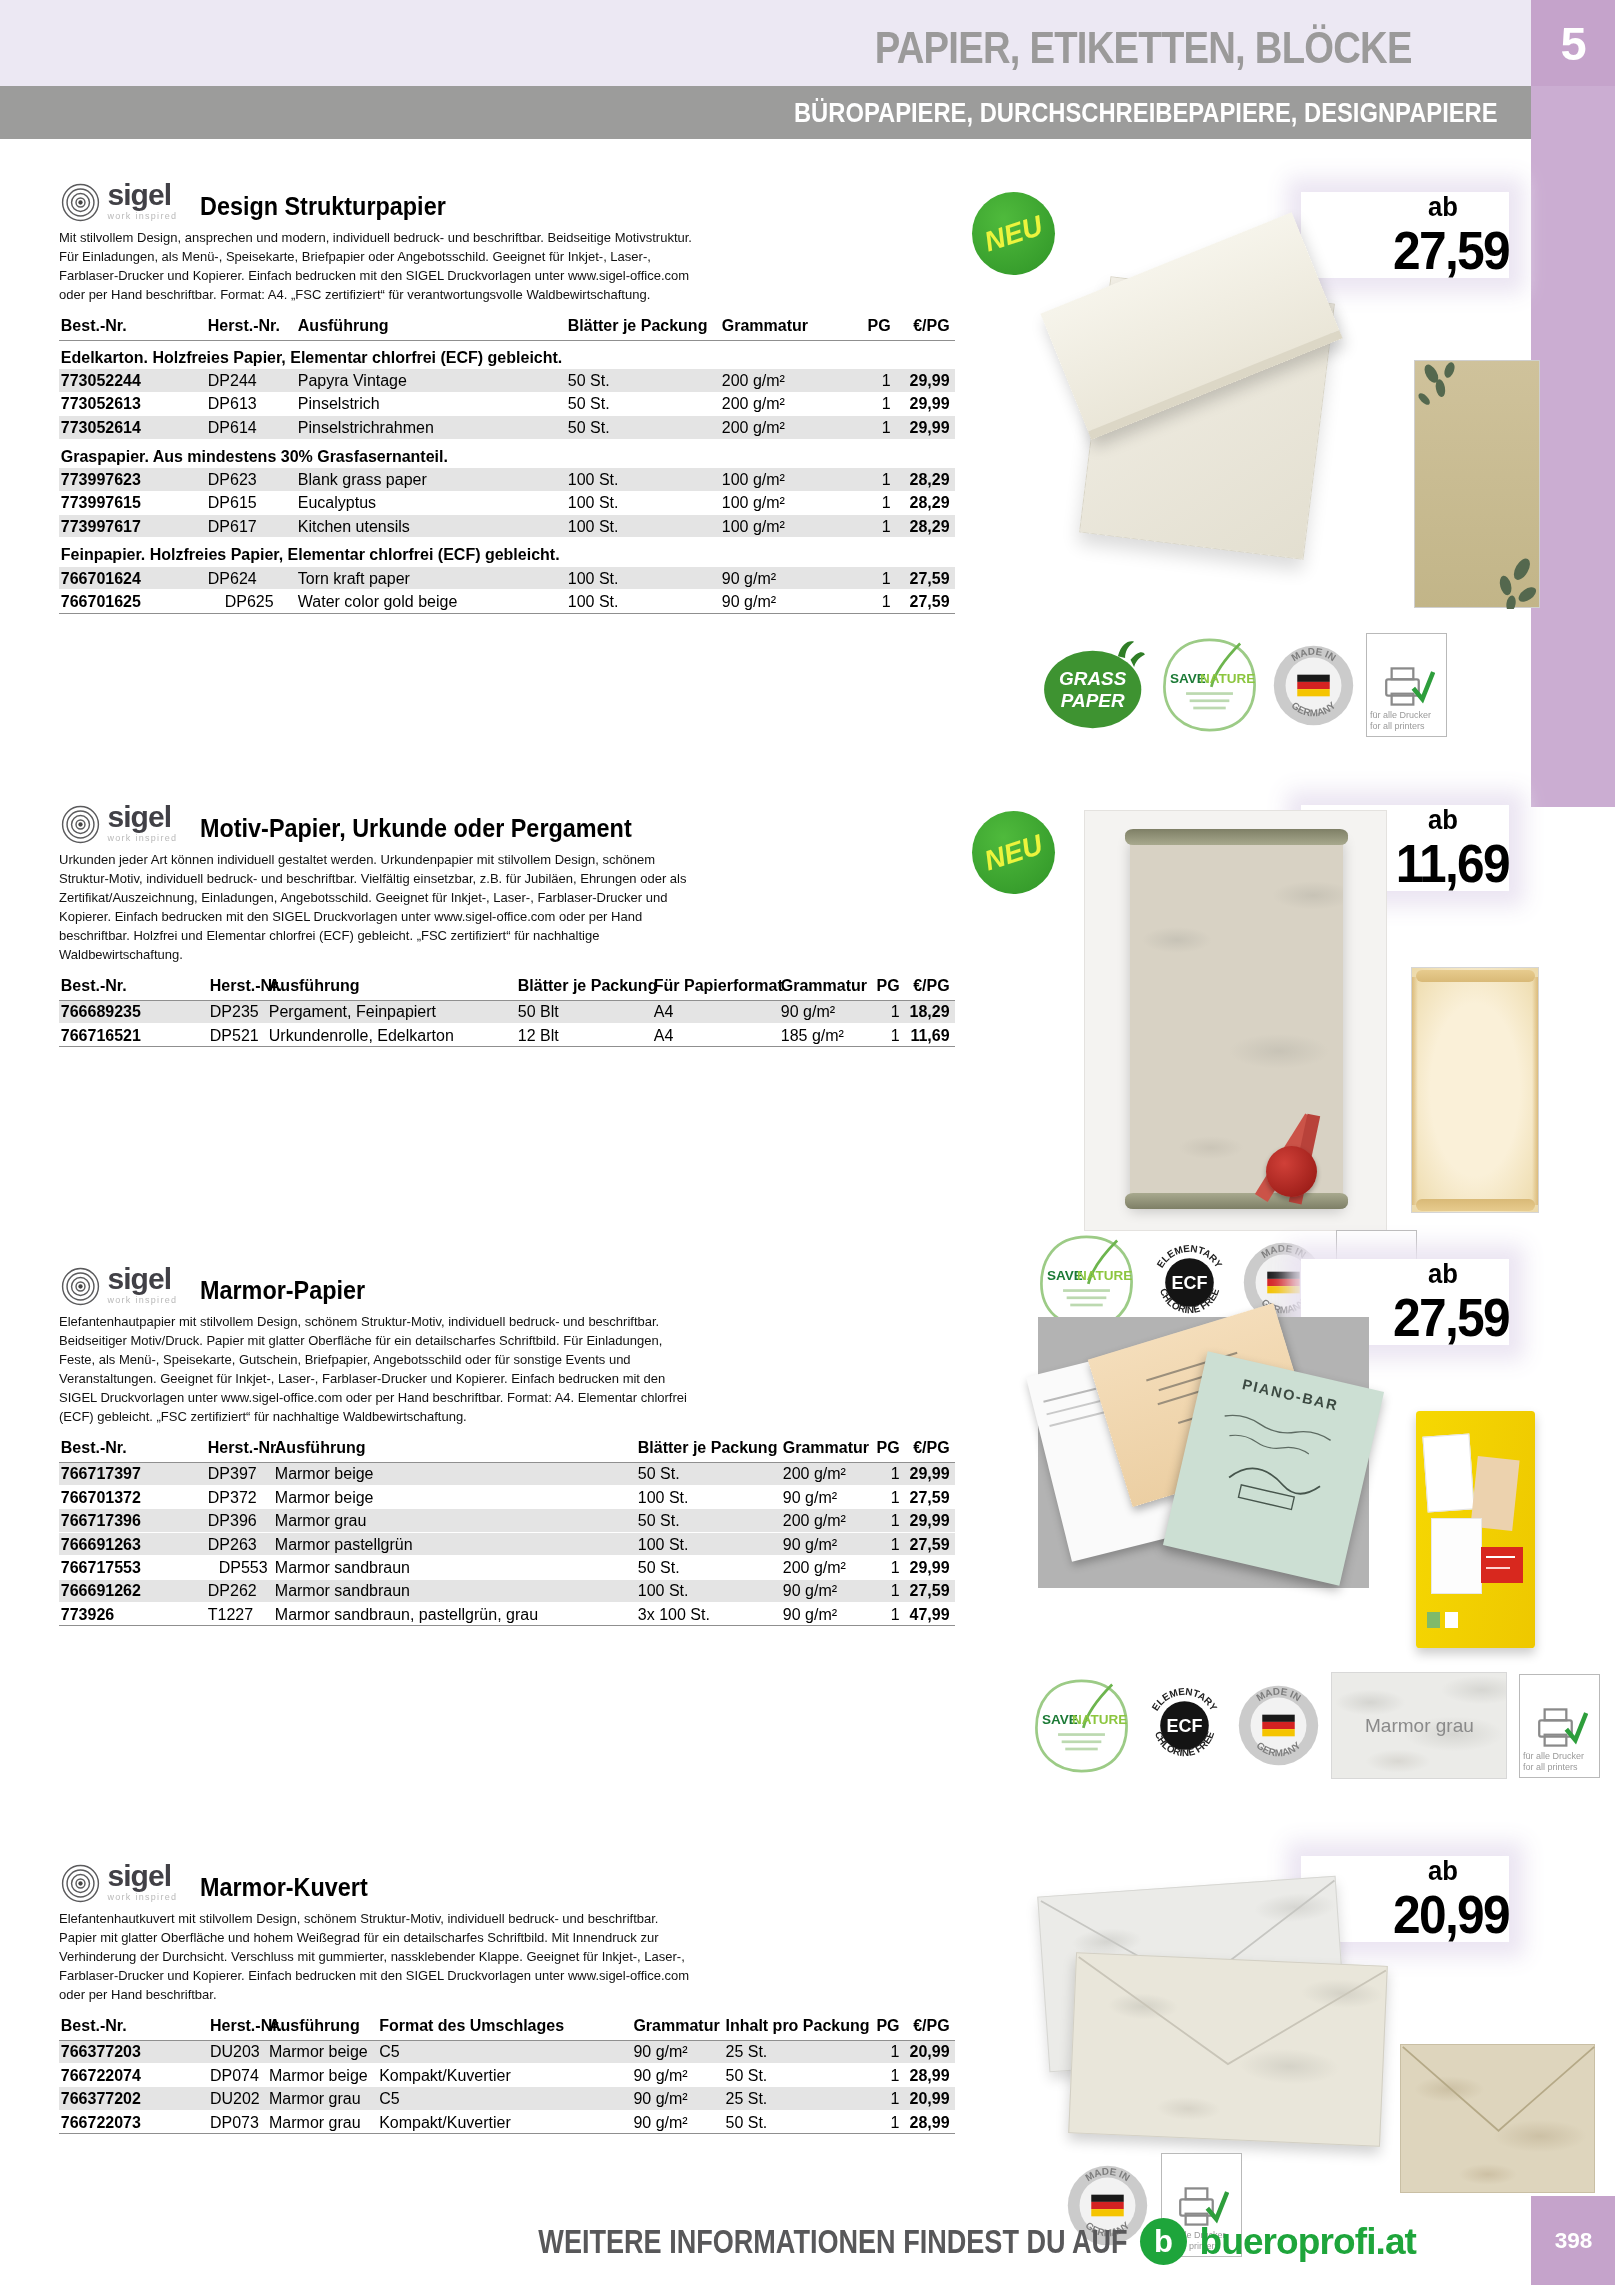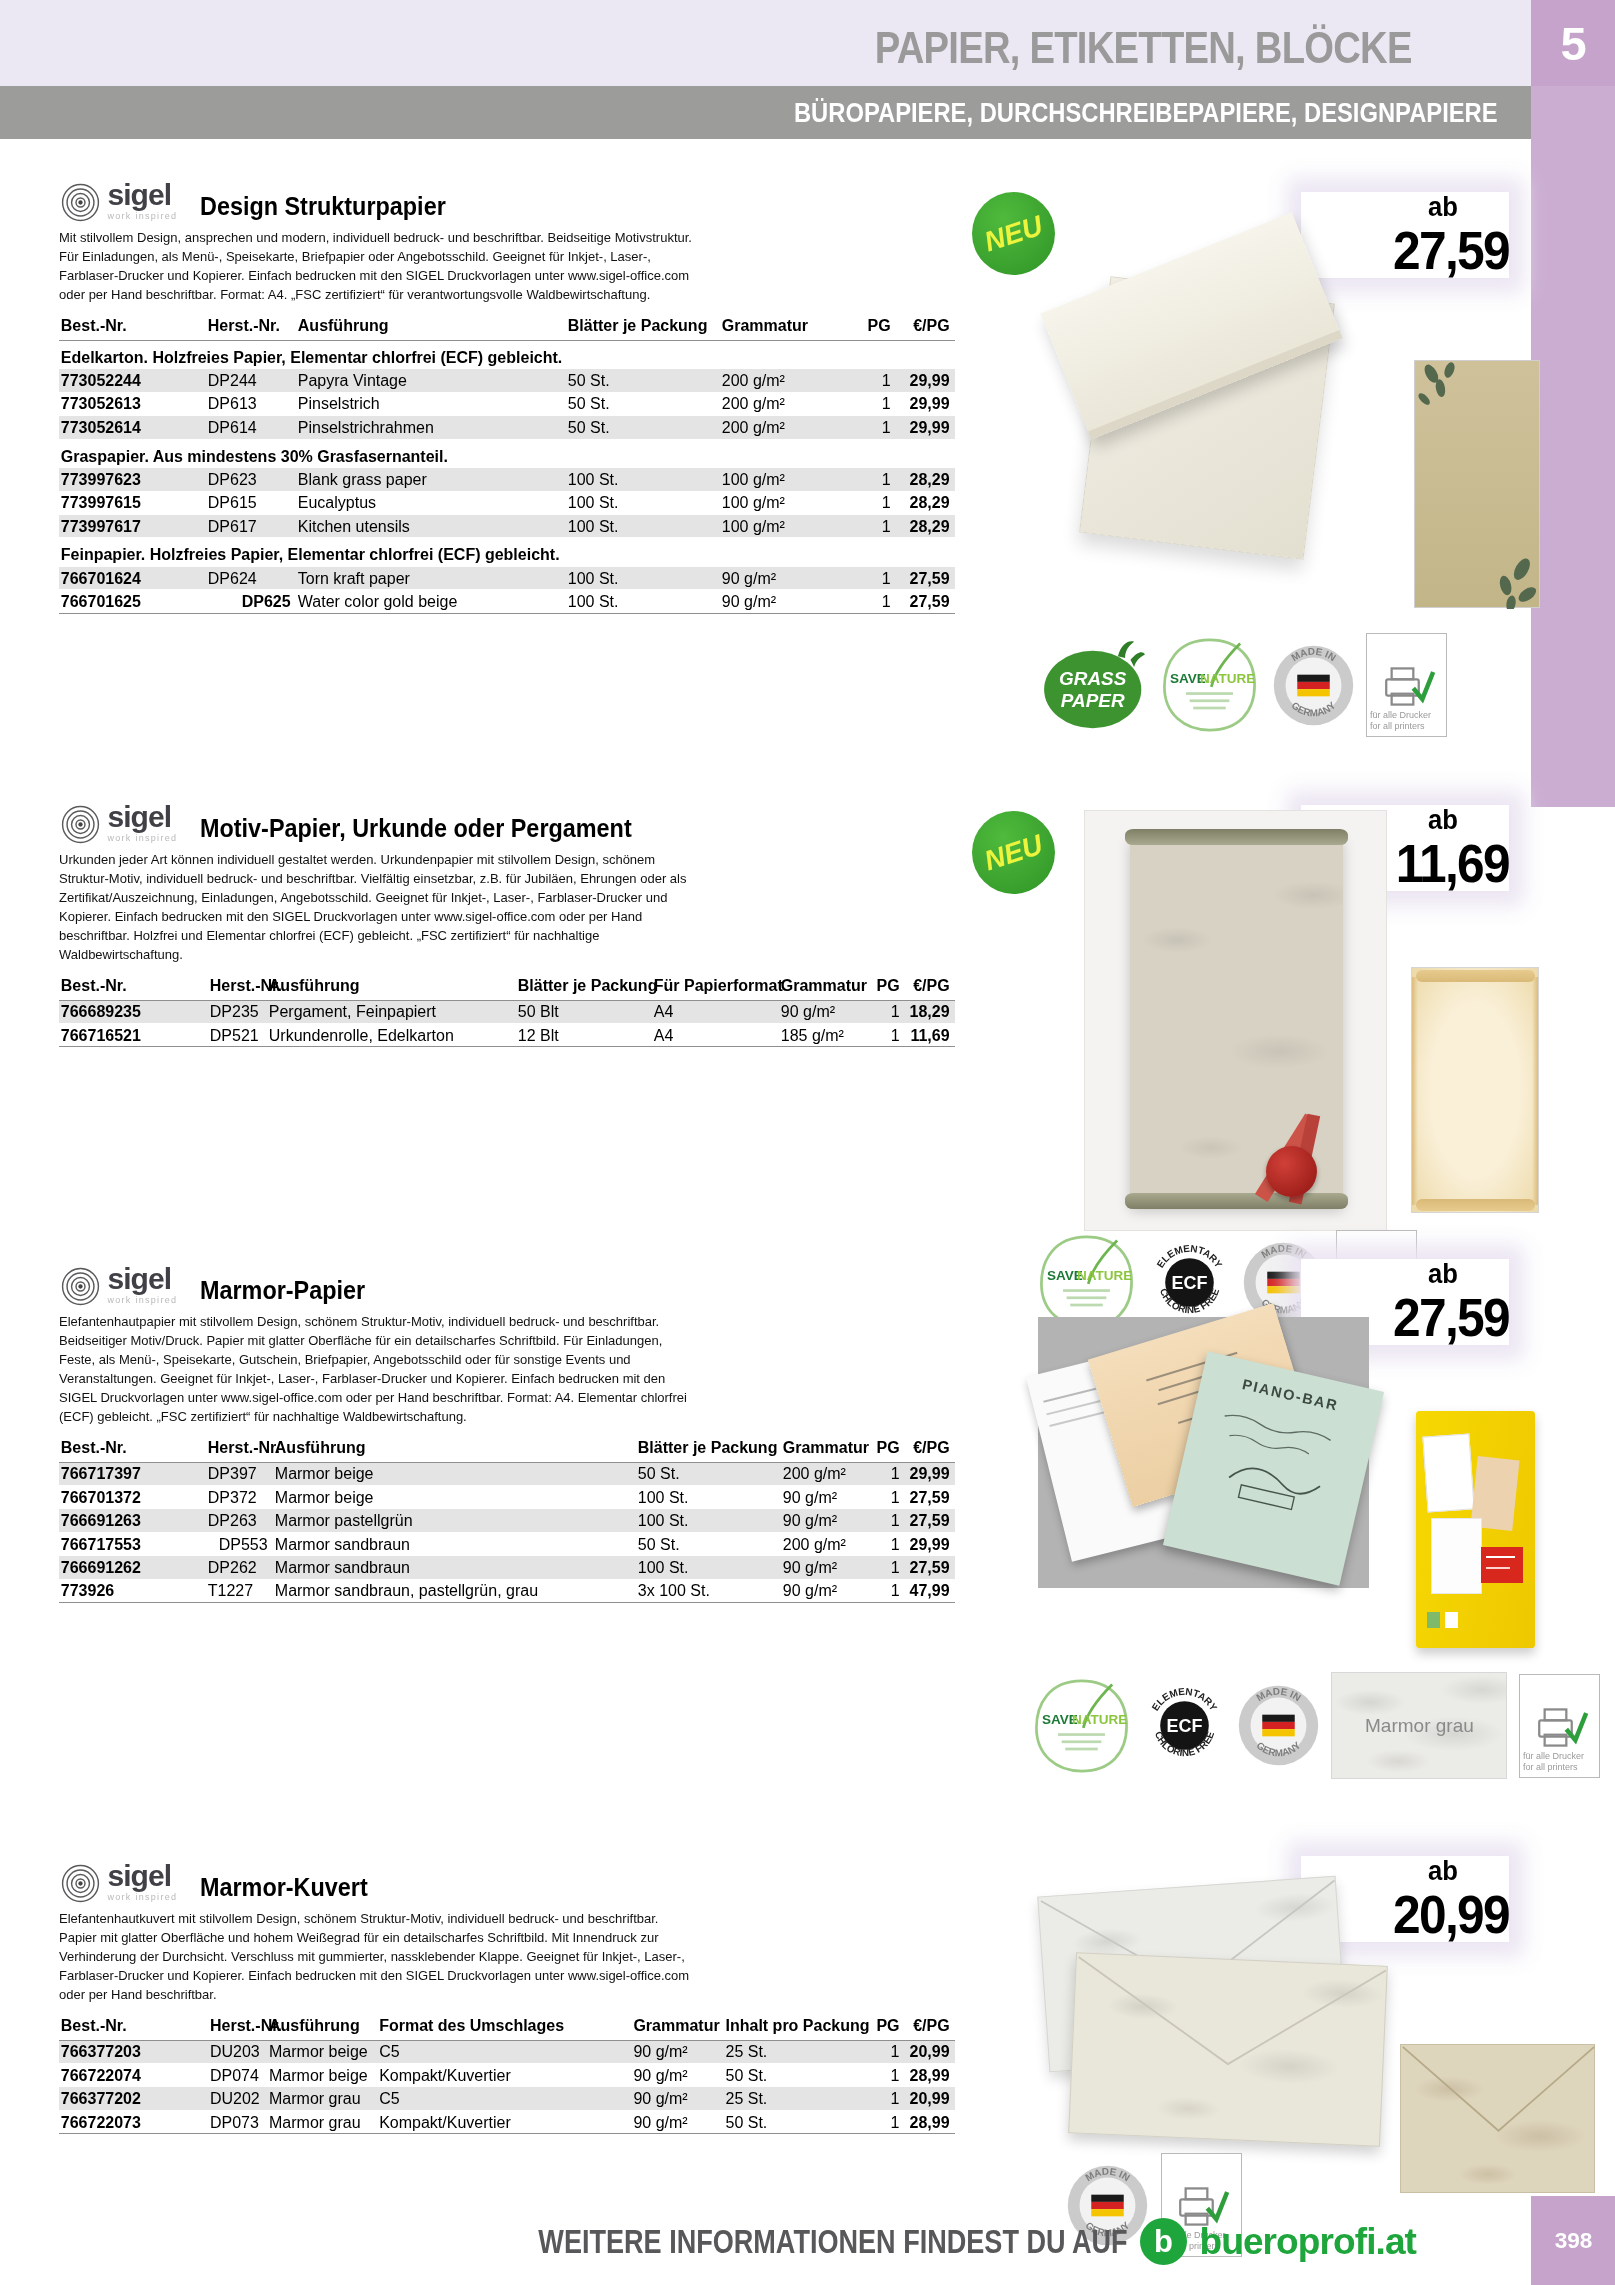--- a/index.html
+++ b/index.html
@@ -206,21 +206,21 @@
             <td style="text-align: left;">766701624</td>
             <td style="text-align: left;">DP624</td>
             <td style="text-align: left;">Torn kraft paper</td>
             <td style="text-align: left;">100 St.</td>
             <td style="text-align: left;">90 g/m²</td>
             <td style="text-align: right;">1</td>
             <td style="text-align: right;">27,59</td>
           </tr>
           <tr>
             <td style="text-align: left;">766701625</td>
-            <td style="text-align: right; font-weight: bold;">DP625</td>
+            <td style="text-align: center;">DP625</td>
             <td style="text-align: left;">Water color gold beige</td>
             <td style="text-align: left;">100 St.</td>
             <td style="text-align: left;">90 g/m²</td>
             <td style="text-align: right;">1</td>
             <td style="text-align: right;">27,59</td>
           </tr>
         </tbody>
     </table>
   </div>
 
@@ -483,20 +483,29 @@
           <tr>
             <td style="text-align: left;">766701372</td>
             <td style="text-align: left;">DP372</td>
             <td style="text-align: left;">Marmor beige</td>
             <td style="text-align: left;">100 St.</td>
             <td style="text-align: left;">90 g/m²</td>
             <td style="text-align: right;">1</td>
             <td style="text-align: right;">27,59</td>
           </tr>
           <tr class="odd">
+            <td style="text-align: left;">766717396</td>
+            <td style="text-align: left;">DP396</td>
+            <td style="text-align: left;">Marmor grau</td>
+            <td style="text-align: left;">50 St.</td>
+            <td style="text-align: left;">200 g/m²</td>
+            <td style="text-align: right;">1</td>
+            <td style="text-align: right;">29,99</td>
+          </tr>
+          <tr class="odd">
             <td style="text-align: left; margin-top: 43px;">766691263</td>
             <td style="text-align: left;">DP263</td>
             <td style="text-align: left;">Marmor pastellgrün</td>
             <td style="text-align: left;">100 St.</td>
             <td style="text-align: left;">90 g/m²</td>
             <td style="text-align: right;">1</td>
             <td style="text-align: right;">27,59</td>
           </tr>
           <tr>
             <td style="text-align: left;">766717553</td>

